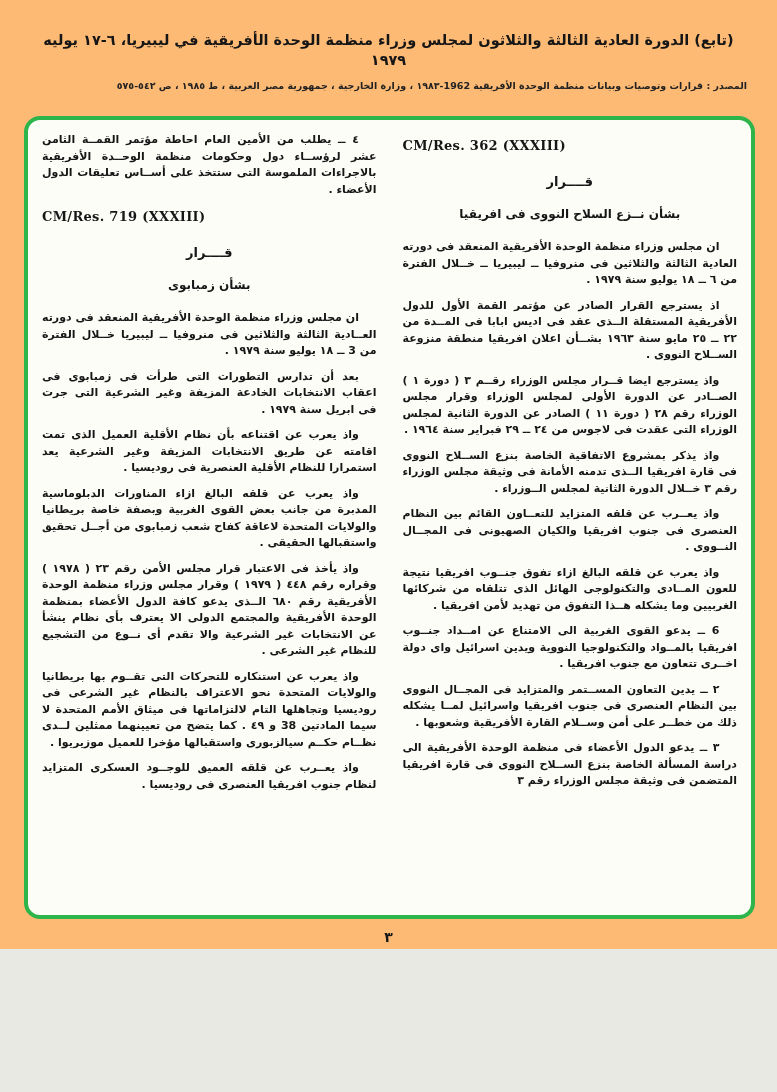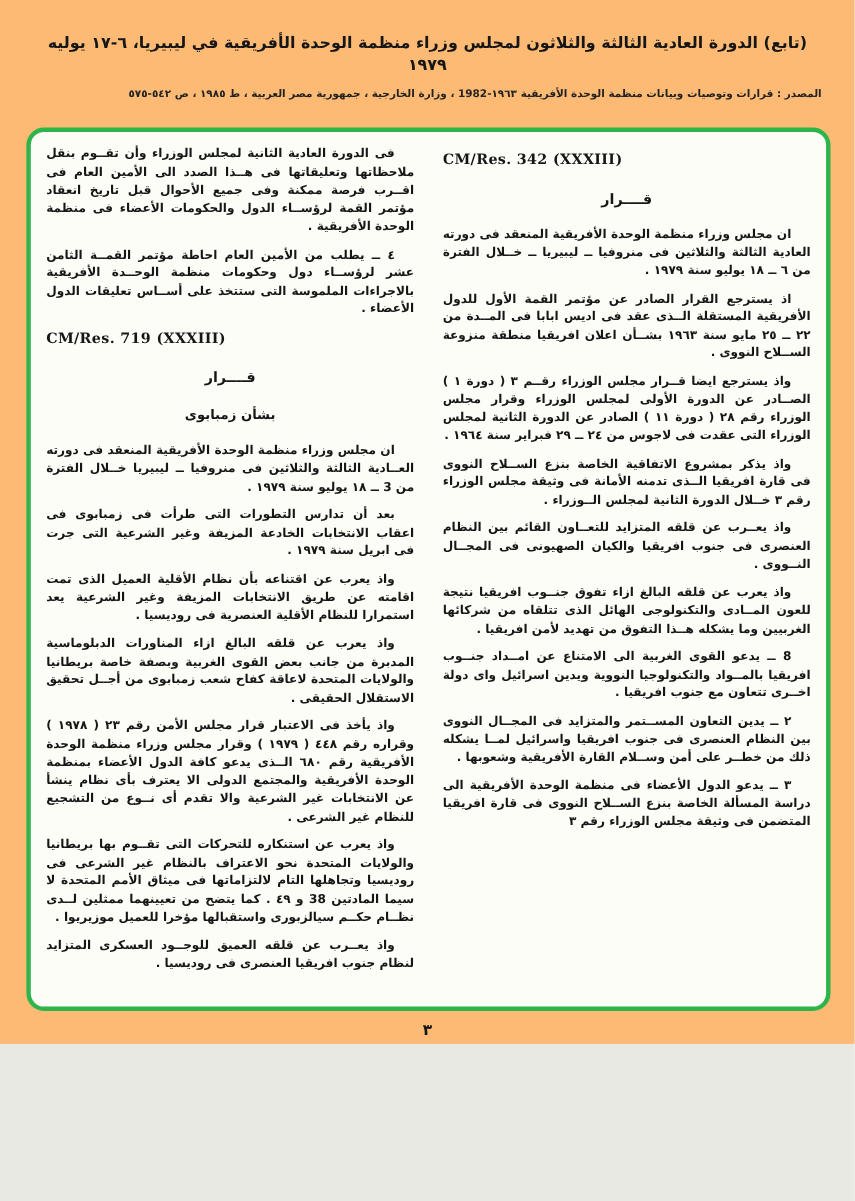--- a/index.html
+++ b/index.html
@@ -92,50 +92,50 @@
     font-size:14px;
   }
 </style>
 </head>
 <body>
 
 <div class="page">
 
   <div class="header">
     <div class="header-title">(تابع) الدورة العادية الثالثة والثلاثون لمجلس وزراء منظمة الوحدة الأفريقية في ليبيريا، ٦-١٧ يوليه ١٩٧٩</div>
-    <div class="header-source">المصدر : قرارات وتوصيات وبيانات منظمة الوحدة الأفريقية ١٩٦٣-1982 ، وزارة الخارجية ، جمهورية مصر العربية ، ط ١٩٨٥ ، ص ٥٤٢-٥٧٥</div>
+    <div class="header-source">المصدر : قرارات وتوصيات وبيانات منظمة الوحدة الأفريقية 1962-١٩٨٣ ، وزارة الخارجية ، جمهورية مصر العربية ، ط ١٩٨٥ ، ص ٥٤٢-٥٧٥</div>
   </div>
 
   <div class="frame">
     <div class="columns">
 
       <section class="col">
-        <div class="docref">CM/Res. 342 (XXXIII)</div>
+        <div class="docref">CM/Res. 362 (XXXIII)</div>
         <div class="res-title">قــــرار</div>
+        <div class="res-subject">بشأن نــزع السلاح النووى فى افريقيا</div>
         <p>ان مجلس وزراء منظمة الوحدة الأفريقية المنعقد فى دورته العادية الثالثة والثلاثين فى منروفيا ــ ليبيريا ــ خــلال الفترة من ٦ ــ ١٨ يوليو سنة ١٩٧٩ .</p>
         <p>اذ يسترجع القرار الصادر عن مؤتمر القمة الأول للدول الأفريقية المستقلة الــذى عقد فى اديس ابابا فى المــدة من ٢٢ ــ ٢٥ مايو سنة ١٩٦٣ بشــأن اعلان افريقيا منطقة منزوعة الســلاح النووى .</p>
         <p>واذ يسترجع ايضا قــرار مجلس الوزراء رقــم ٣ ( دورة ١ ) الصــادر عن الدورة الأولى لمجلس الوزراء وقرار مجلس الوزراء رقم ٢٨ ( دورة ١١ ) الصادر عن الدورة الثانية لمجلس الوزراء التى عقدت فى لاجوس من ٢٤ ــ ٢٩ فبراير سنة ١٩٦٤ .</p>
         <p>واذ يذكر بمشروع الاتفاقية الخاصة بنزع الســلاح النووى فى قارة افريقيا الــذى تدمنه الأمانة فى وثيقة مجلس الوزراء رقم ٣ خــلال الدورة الثانية لمجلس الــوزراء .</p>
         <p>واذ يعــرب عن قلقه المتزايد للتعــاون القائم بين النظام العنصرى فى جنوب افريقيا والكيان الصهيونى فى المجــال النــووى .</p>
         <p>واذ يعرب عن قلقه البالغ ازاء تفوق جنــوب افريقيا نتيجة للعون المــادى والتكنولوجى الهائل الذى تتلقاه من شركائها الغربيين وما يشكله هــذا التفوق من تهديد لأمن افريقيا .</p>
-        <p>8 ــ يدعو القوى الغربية الى الامتناع عن امــداد جنــوب افريقيا بالمــواد والتكنولوجيا النووية ويدين اسرائيل واى دولة اخــرى تتعاون مع جنوب افريقيا .</p>
+        <p>6 ــ يدعو القوى الغربية الى الامتناع عن امــداد جنــوب افريقيا بالمــواد والتكنولوجيا النووية ويدين اسرائيل واى دولة اخــرى تتعاون مع جنوب افريقيا .</p>
         <p>٢ ــ يدين التعاون المســتمر والمتزايد فى المجــال النووى بين النظام العنصرى فى جنوب افريقيا واسرائيل لمــا يشكله ذلك من خطــر على أمن وســلام القارة الأفريقية وشعوبها .</p>
         <p>٣ ــ يدعو الدول الأعضاء فى منظمة الوحدة الأفريقية الى دراسة المسألة الخاصة بنزع الســلاح النووى فى قارة افريقيا المتضمن فى وثيقة مجلس الوزراء رقم ٣</p>
       </section>
 
       <section class="col">
-        <p>فى الدورة العادية الثانية لمجلس الوزراء وأن تقــوم بنقل ملاحظاتها وتعليقاتها فى هــذا الصدد الى الأمين العام فى اقــرب فرصة ممكنة وفى جميع الأحوال قبل تاريخ انعقاد مؤتمر القمة لرؤســاء الدول والحكومات الأعضاء فى منظمة الوحدة الأفريقية .</p>
         <p>٤ ــ يطلب من الأمين العام احاطة مؤتمر القمــة الثامن عشر لرؤســاء دول وحكومات منظمة الوحــدة الأفريقية بالاجراءات الملموسة التى ستتخذ على أســاس تعليقات الدول الأعضاء .</p>
         <div class="docref">CM/Res. 719 (XXXIII)</div>
         <div class="res-title">قــــرار</div>
         <div class="res-subject">بشأن زمبابوى</div>
         <p>ان مجلس وزراء منظمة الوحدة الأفريقية المنعقد فى دورته العــادية الثالثة والثلاثين فى منروفيا ــ ليبيريا خــلال الفترة من 3 ــ ١٨ يوليو سنة ١٩٧٩ .</p>
         <p>بعد أن تدارس التطورات التى طرأت فى زمبابوى فى اعقاب الانتخابات الخادعة المزيفة وغير الشرعية التى جرت فى ابريل سنة ١٩٧٩ .</p>
         <p>واذ يعرب عن اقتناعه بأن نظام الأقلية العميل الذى تمت اقامته عن طريق الانتخابات المزيفة وغير الشرعية يعد استمرارا للنظام الأقلية العنصرية فى روديسيا .</p>
-        <p>واذ يعرب عن قلقه البالغ ازاء المناورات الدبلوماسية المدبرة من جانب بعض القوى الغربية وبصفة خاصة بريطانيا والولايات المتحدة لاعاقة كفاح شعب زمبابوى من أجــل تحقيق الاستقلال الحقيقى .</p>
+        <p>واذ يعرب عن قلقه البالغ ازاء المناورات الدبلوماسية المدبرة من جانب بعض القوى الغربية وبصفة خاصة بريطانيا والولايات المتحدة لاعاقة كفاح شعب زمبابوى من أجــل تحقيق واستقبالها الحقيقى .</p>
         <p>واذ يأخذ فى الاعتبار قرار مجلس الأمن رقم ٢٣ ( ١٩٧٨ ) وقراره رقم ٤٤٨ ( ١٩٧٩ ) وقرار مجلس وزراء منظمة الوحدة الأفريقية رقم ٦٨٠ الــذى يدعو كافة الدول الأعضاء بمنظمة الوحدة الأفريقية والمجتمع الدولى الا يعترف بأى نظام ينشأ عن الانتخابات غير الشرعية والا تقدم أى نــوع من التشجيع للنظام غير الشرعى .</p>
         <p>واذ يعرب عن استنكاره للتحركات التى تقــوم بها بريطانيا والولايات المتحدة نحو الاعتراف بالنظام غير الشرعى فى روديسيا وتجاهلها التام لالتزاماتها فى ميثاق الأمم المتحدة لا سيما المادتين 38 و ٤٩ . كما يتضح من تعيينهما ممثلين لــدى نظــام حكــم سيالزبورى واستقبالها مؤخرا للعميل موزيريوا .</p>
         <p>واذ يعــرب عن قلقه العميق للوجــود العسكرى المتزايد لنظام جنوب افريقيا العنصرى فى روديسيا .</p>
       </section>
 
     </div>
   </div>
 
   <div class="pagenum">٣</div>
 

